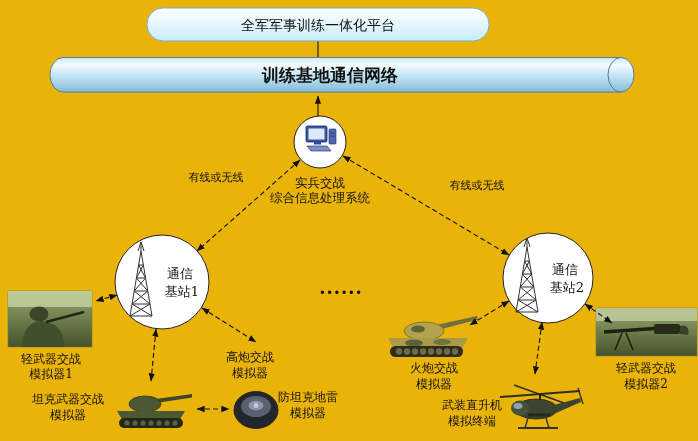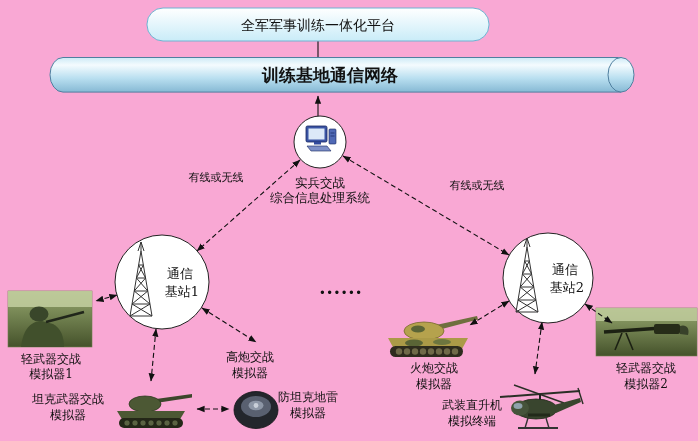--- a/index.html
+++ b/index.html
@@ -1,16 +1,16 @@
 <!DOCTYPE html>
 <html><head>
 <meta charset="utf-8">
 <style>
   html,body{margin:0;padding:0;background:#ffffff;}
-  .stage{width:698px;height:441px;position:relative;background:#f9a8d4;overflow:hidden;}
+  .stage{width:698px;height:441px;position:relative;background:#eab308;overflow:hidden;}
   svg{font-family:"DejaVu Serif","Liberation Serif",serif;}
   text{fill:#111111;}
   .tc{text-anchor:middle;}
   .lbl{font-size:12px;}
   .small{font-size:11px;}
   .station-txt{font-size:13px;}
   .platform-txt{font-size:14px;}
   .bus-txt{font-size:17px;font-weight:bold;}
   .proc-txt{font-size:12.5px;}
   .dots{font-size:18px;font-weight:bold;letter-spacing:1px;}

